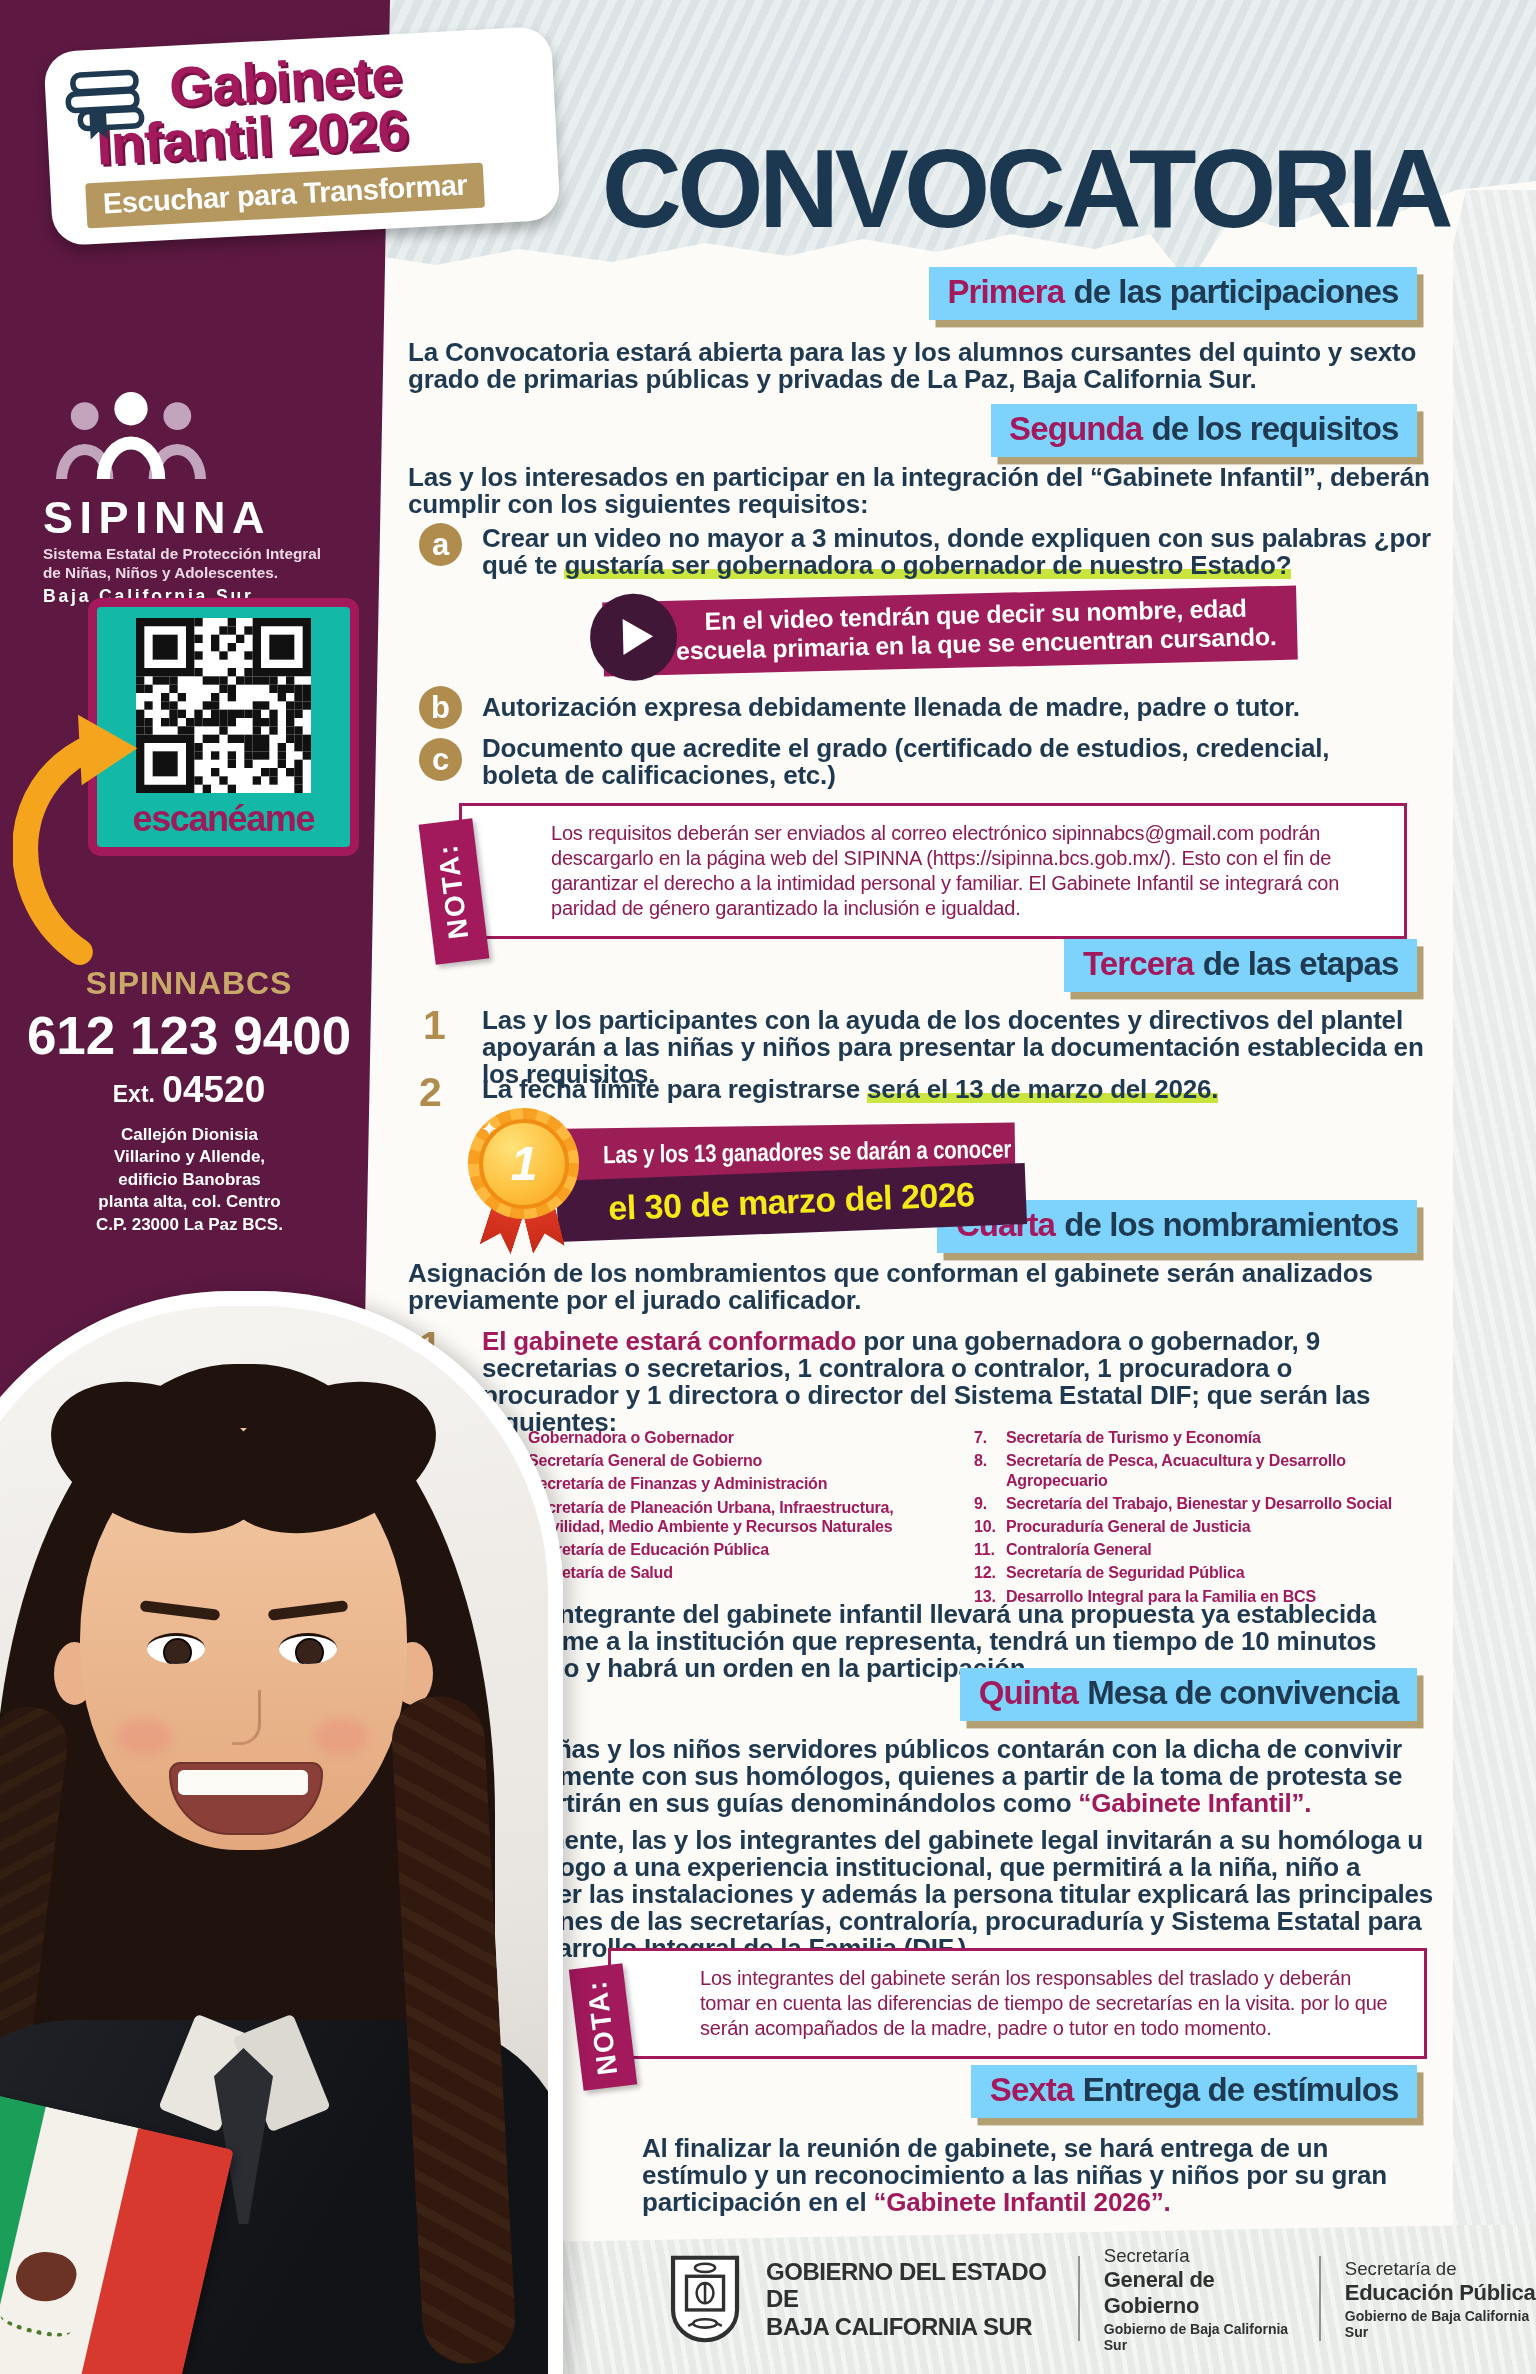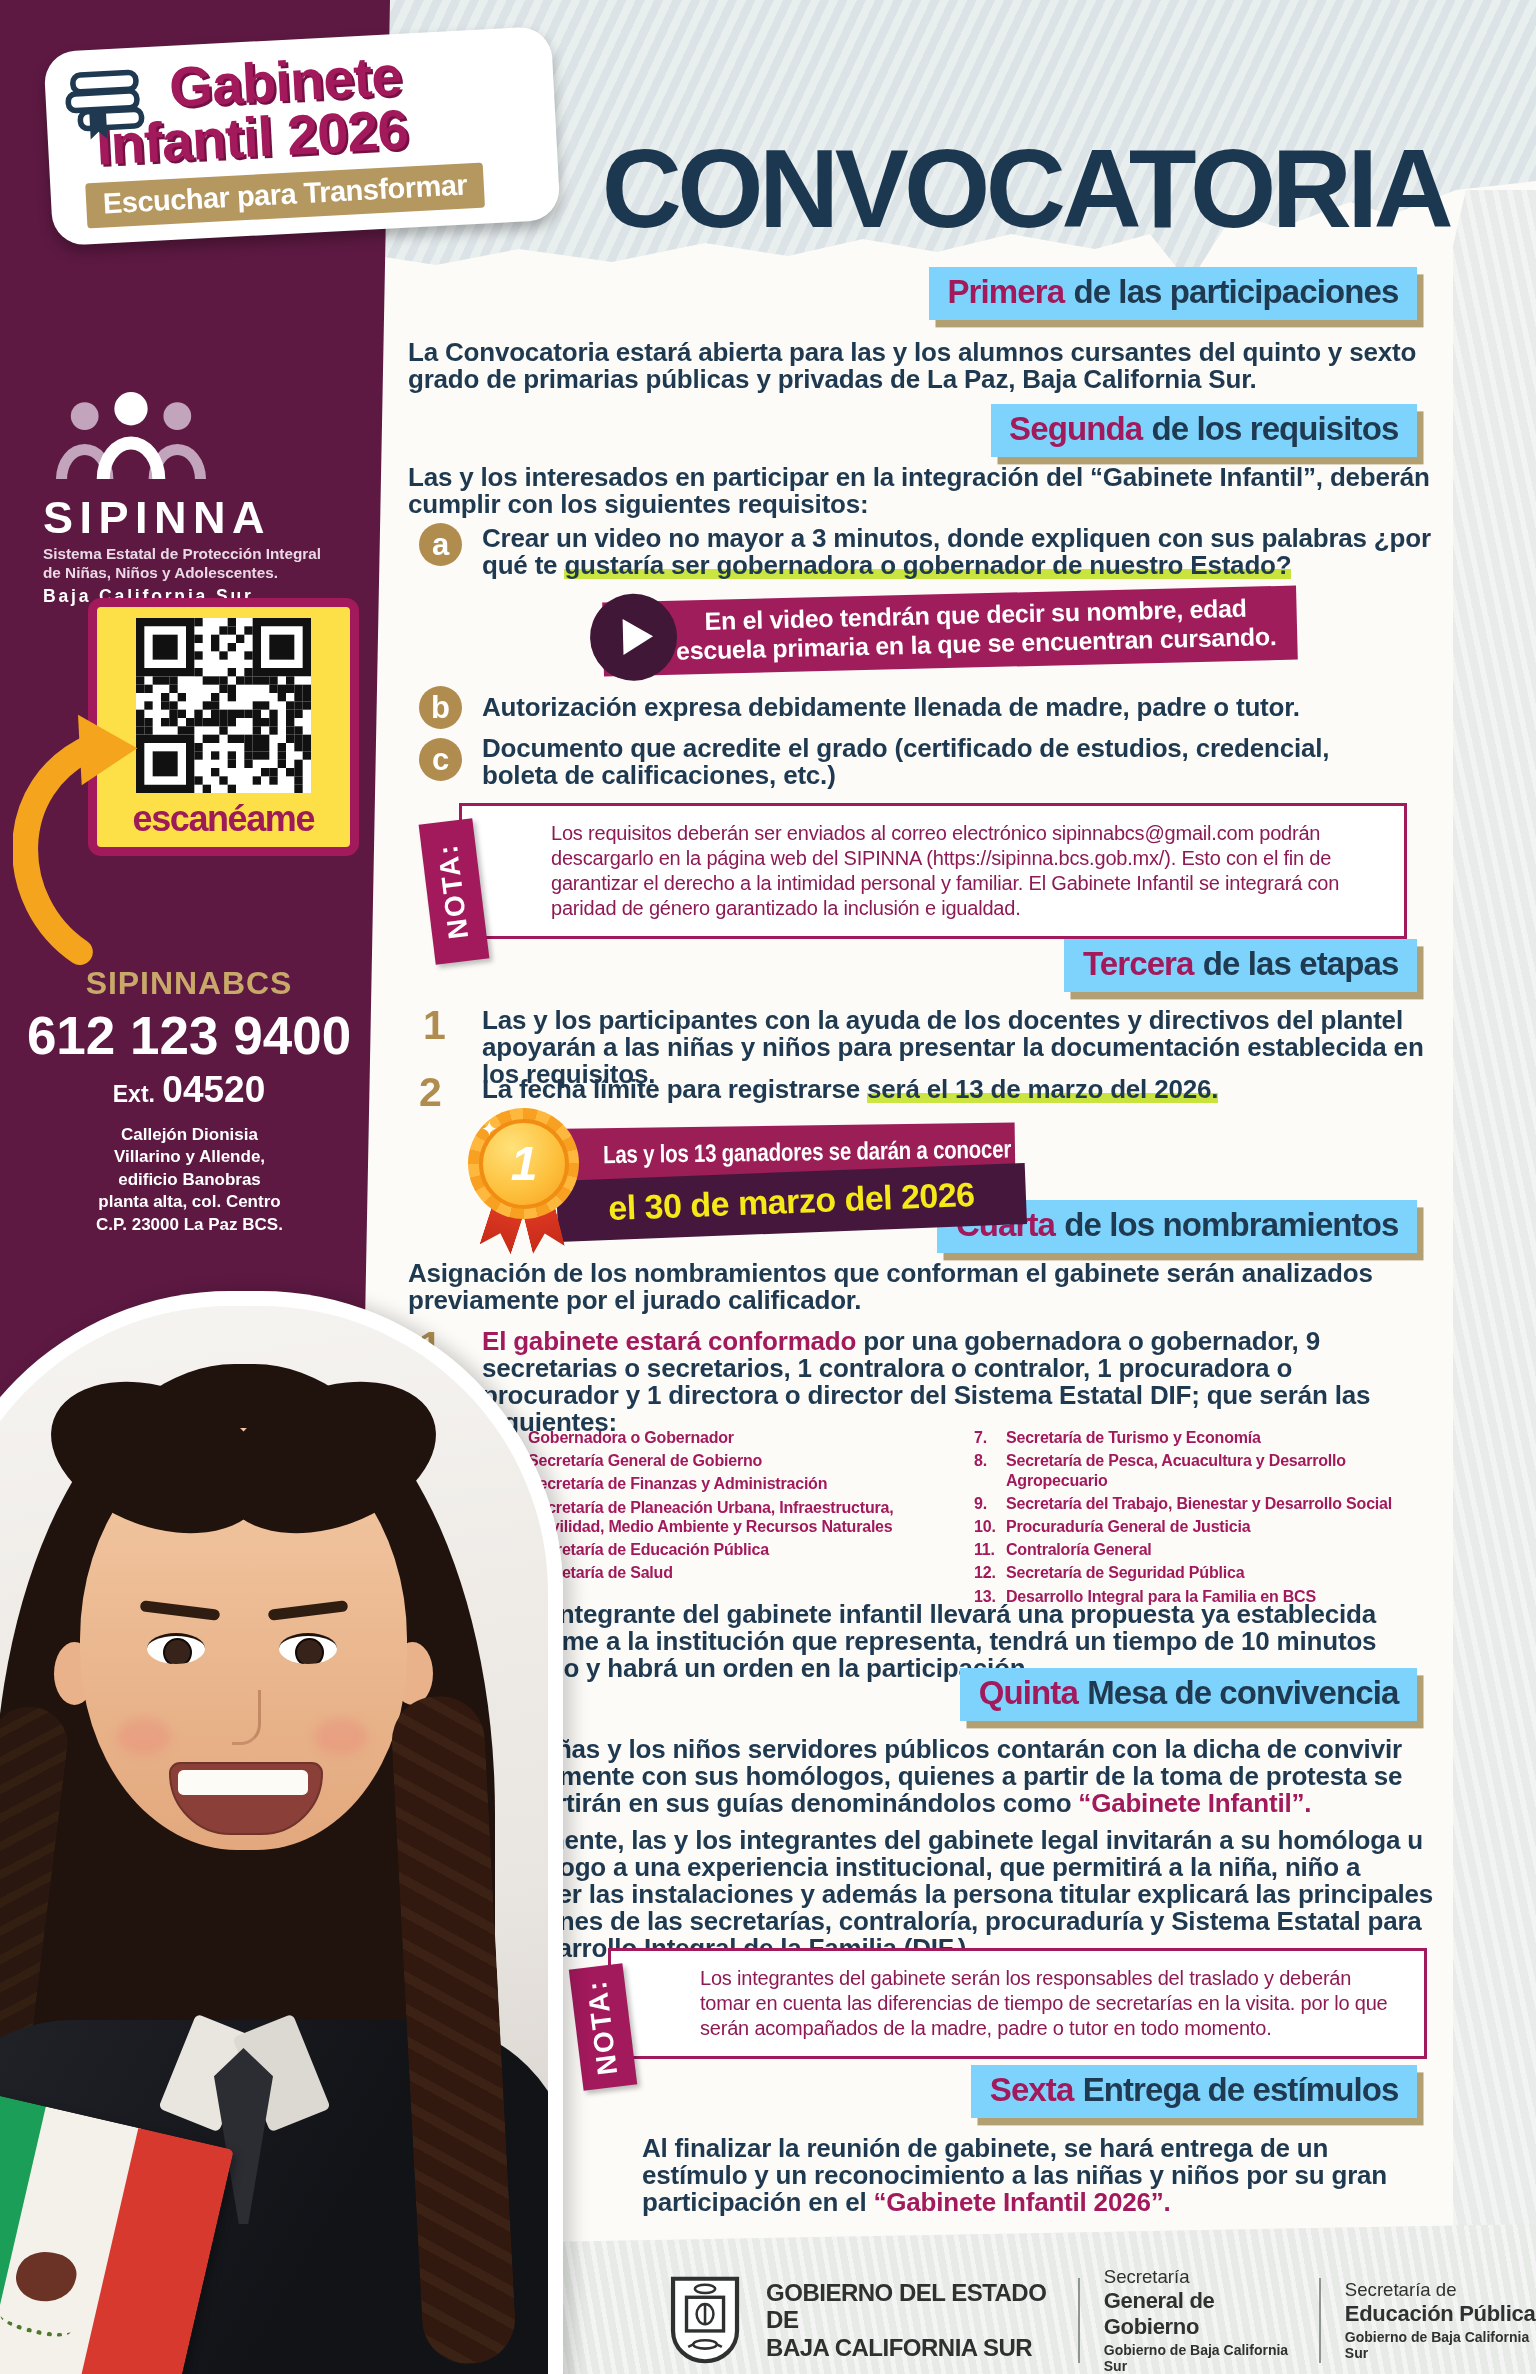--- a/index.html
+++ b/index.html
@@ -26,21 +26,21 @@
   .badge-t2{margin-left:24px;font-size:56px;font-weight:800;letter-spacing:-0.9px;color:#a2195c;
     text-shadow:2.3px 2.3px 0 #741043;line-height:1.0;}
   .badge-band{display:inline-block;margin:9.3px 0 0 11px;background:#b5985f;color:#fff;
     font-size:29px;font-weight:800;padding:4.6px 16.7px 6.5px;border-radius:3.7px;letter-spacing:-0.5px;}
   
   .sip{position:absolute;left:0;top:390px;width:388px;z-index:3;color:#fff;margin-left:43px;}
   .sip-name{font-size:45px;font-weight:800;letter-spacing:6.5px;margin-top:5.6px;}
   .sip-sub{font-size:15.3px;font-weight:600;color:#ead9e5;line-height:1.3;}
   .sip-bcs{font-size:17.6px;font-weight:800;letter-spacing:2.8px;margin-top:2.8px;}
   
-  .qr-box{position:absolute;left:88px;top:598px;width:234px;background:#fde047;border:9.3px solid #a2195c;
+  .qr-box{position:absolute;left:88px;top:598px;width:234px;background:#14b8a6;border:9.3px solid #a2195c;
     border-radius:13px;padding:11px 9.3px 7.4px;z-index:4;text-align:center;}
   .qr-label{font-size:36px;font-weight:800;color:#9e1b5a;letter-spacing:-1.4px;margin-top:1.9px;}
   .arrow-wrap{position:absolute;left:13px;top:700px;z-index:5;}
   
   .sip-social{position:absolute;left:0;top:965px;width:378px;text-align:center;color:#c8a969;
     font-size:32px;font-weight:800;letter-spacing:0.9px;z-index:3;}
   .sip-phone{position:absolute;left:0;top:1005px;width:378px;text-align:center;color:#fff;
     font-size:53px;font-weight:800;letter-spacing:0;z-index:3;}
   .sip-ext{position:absolute;left:0;top:1069px;width:378px;text-align:center;color:#fff;z-index:3;}
   .sip-ext .lbl{font-size:23px;font-weight:700;margin-right:7.4px;}
@@ -142,21 +142,21 @@
     transform:rotate(-2.2deg);text-align:center;}
   .wsub .t{color:#f6e918;font-size:34px;font-weight:800;line-height:59px;letter-spacing:-0.5px;}
   
   .pos-col{position:absolute;z-index:3;}
   .pos-row{display:flex;margin-bottom:3.7px;color:#a2195c;font-weight:800;font-size:16px;line-height:19.5px;
     letter-spacing:-0.2px;}
   .pos-n{width:32px;flex:0 0 32px;}
   
   .footer{position:absolute;left:515px;top:2224px;width:1021px;height:150px;background:#e7eae7;
     background-image:repeating-linear-gradient(80deg,rgba(255,255,255,.5) 0 4.6px,rgba(0,0,0,0) 4.6px 12px);
-    clip-path:polygon(0 18.6px,100% 0,100% 100%,0 100%);z-index:2;display:flex;align-items:flex-end;}
+    clip-path:polygon(0 18.6px,100% 0,100% 100%,0 100%);z-index:2;display:flex;align-items:center;}
   .foot-inner{display:flex;align-items:center;margin-left:153px;gap:24px;color:#2f3130;}
   .gov{font-size:24px;font-weight:800;line-height:1.14;letter-spacing:-0.5px;}
   .fdiv{width:1.9px;height:85px;background:#8f9492;}
   .sec-block .a{font-size:18.6px;font-weight:400;}
   .sec-block .b{font-size:22px;font-weight:800;letter-spacing:-0.3px;}
   .sec-block .c{font-size:14px;font-weight:700;margin-top:1.9px;}
 </style>
 </head>
 <body>
 

